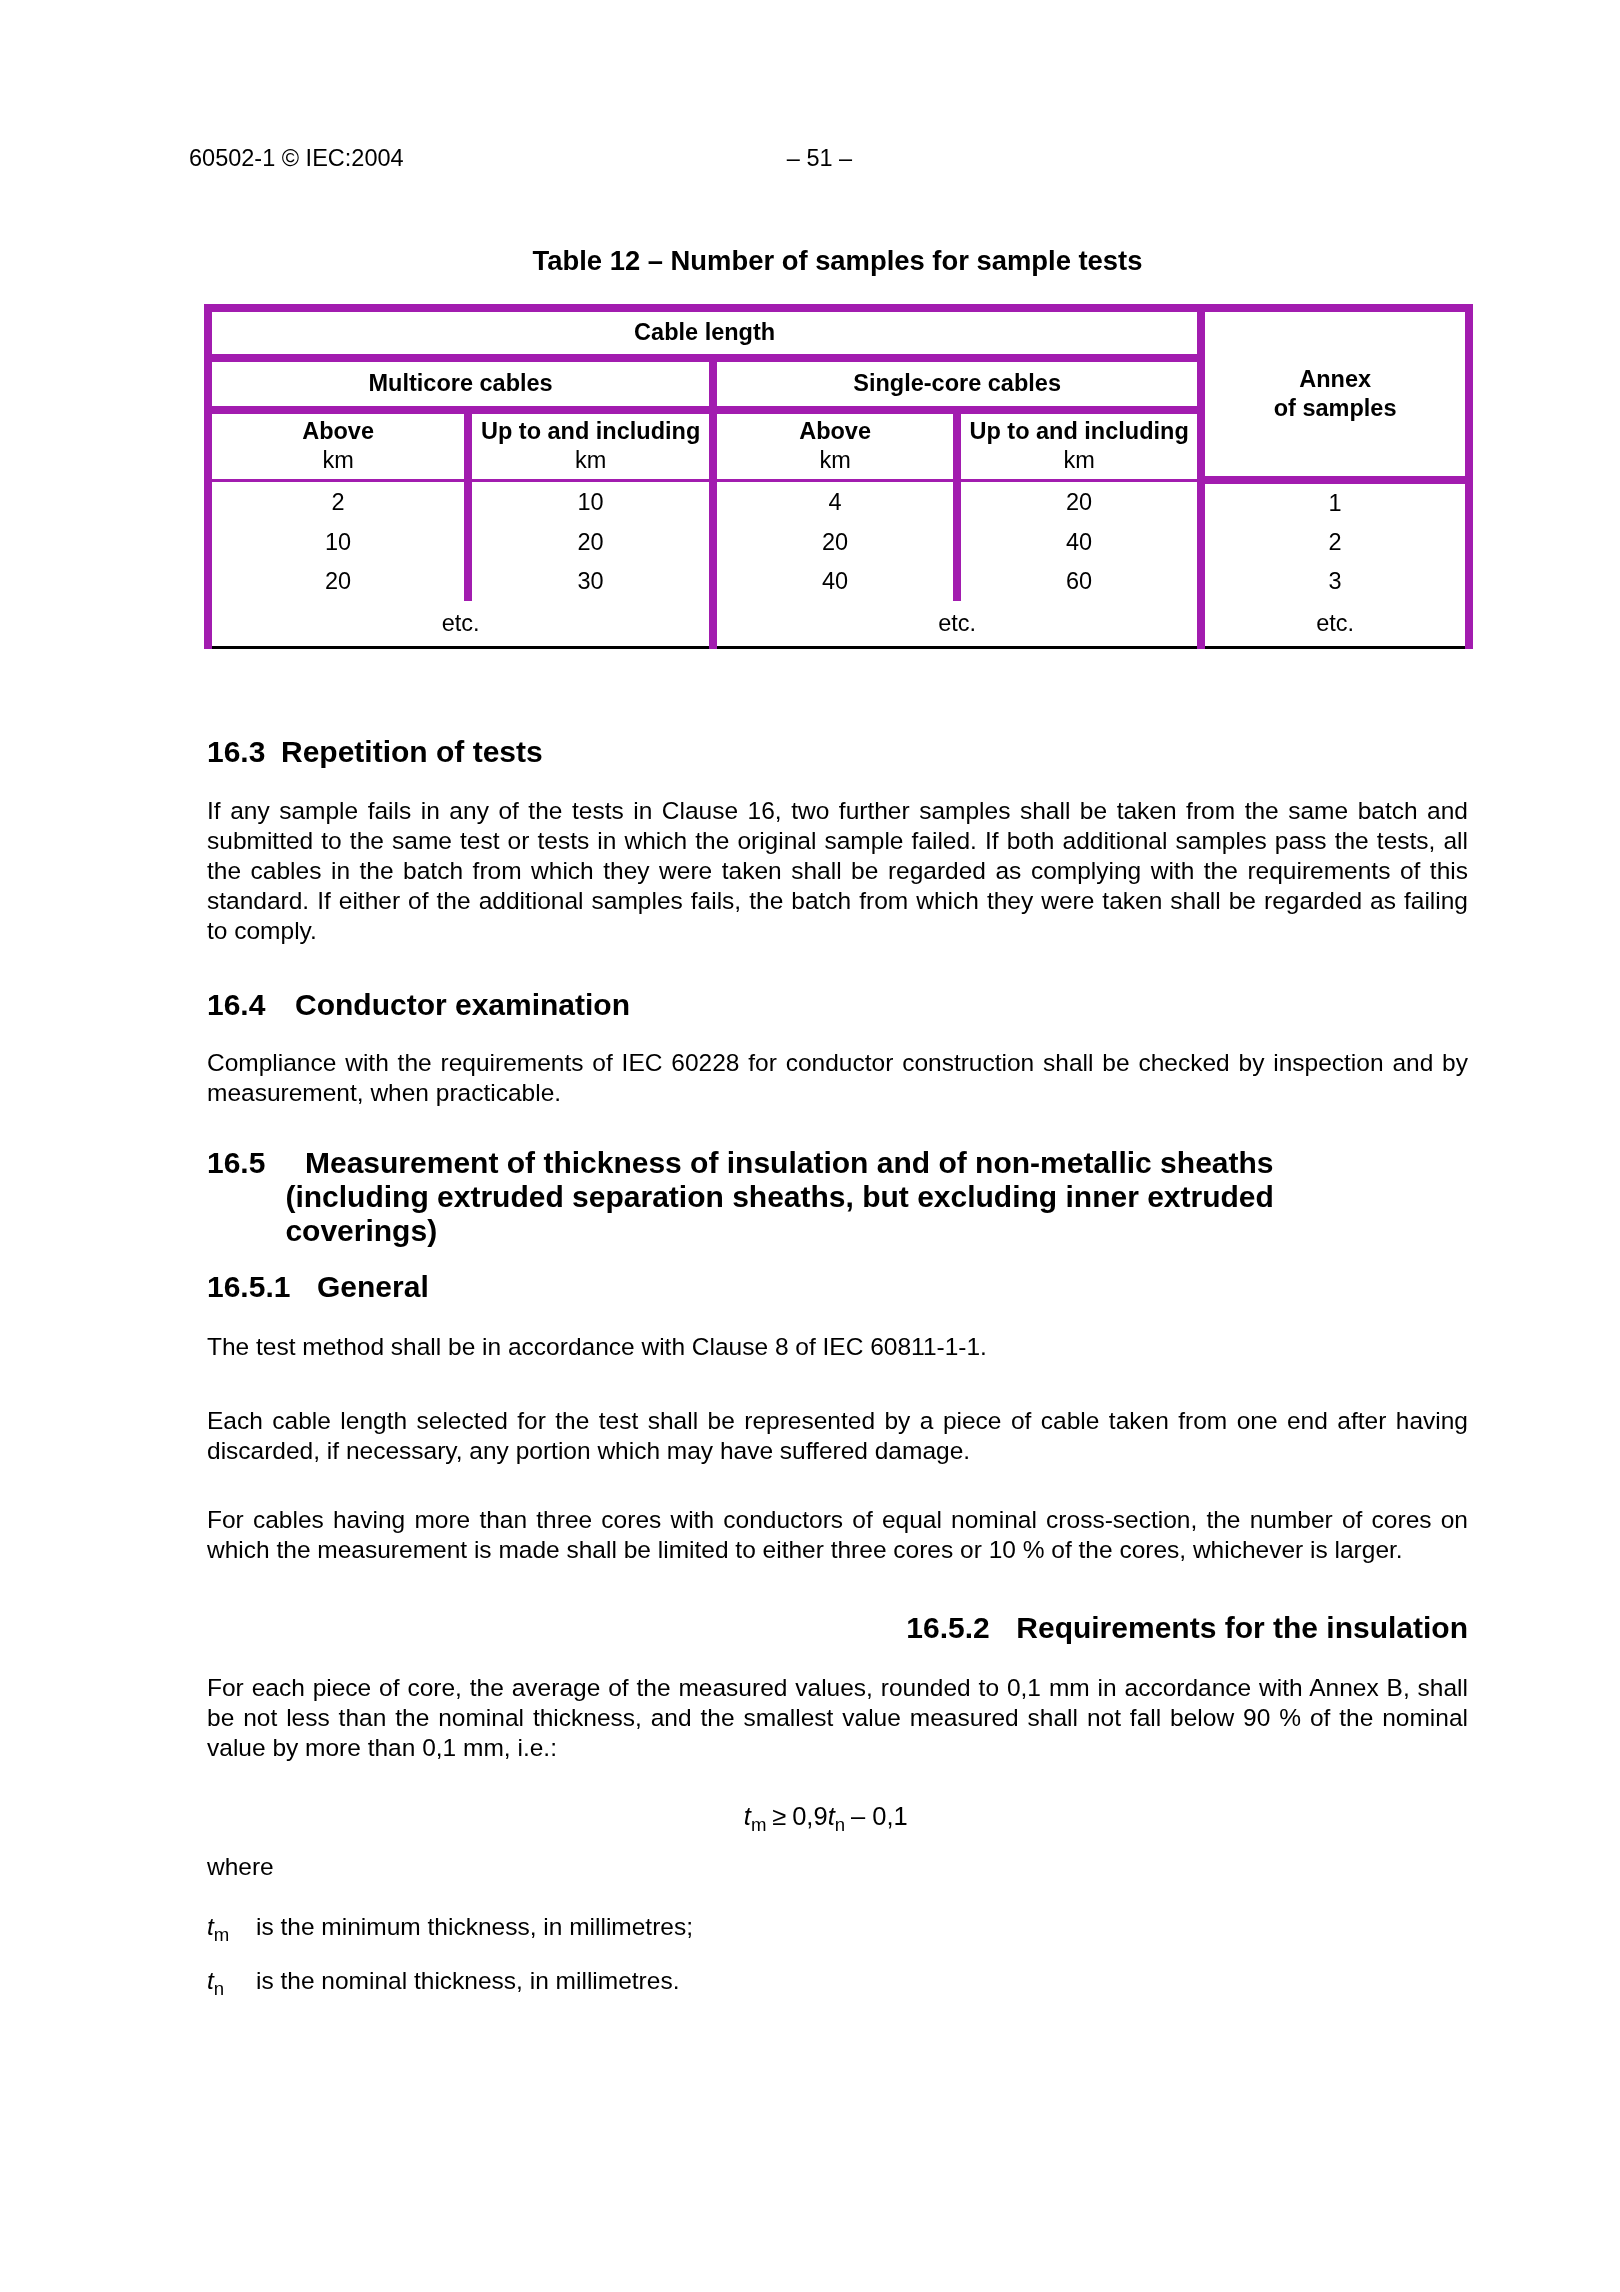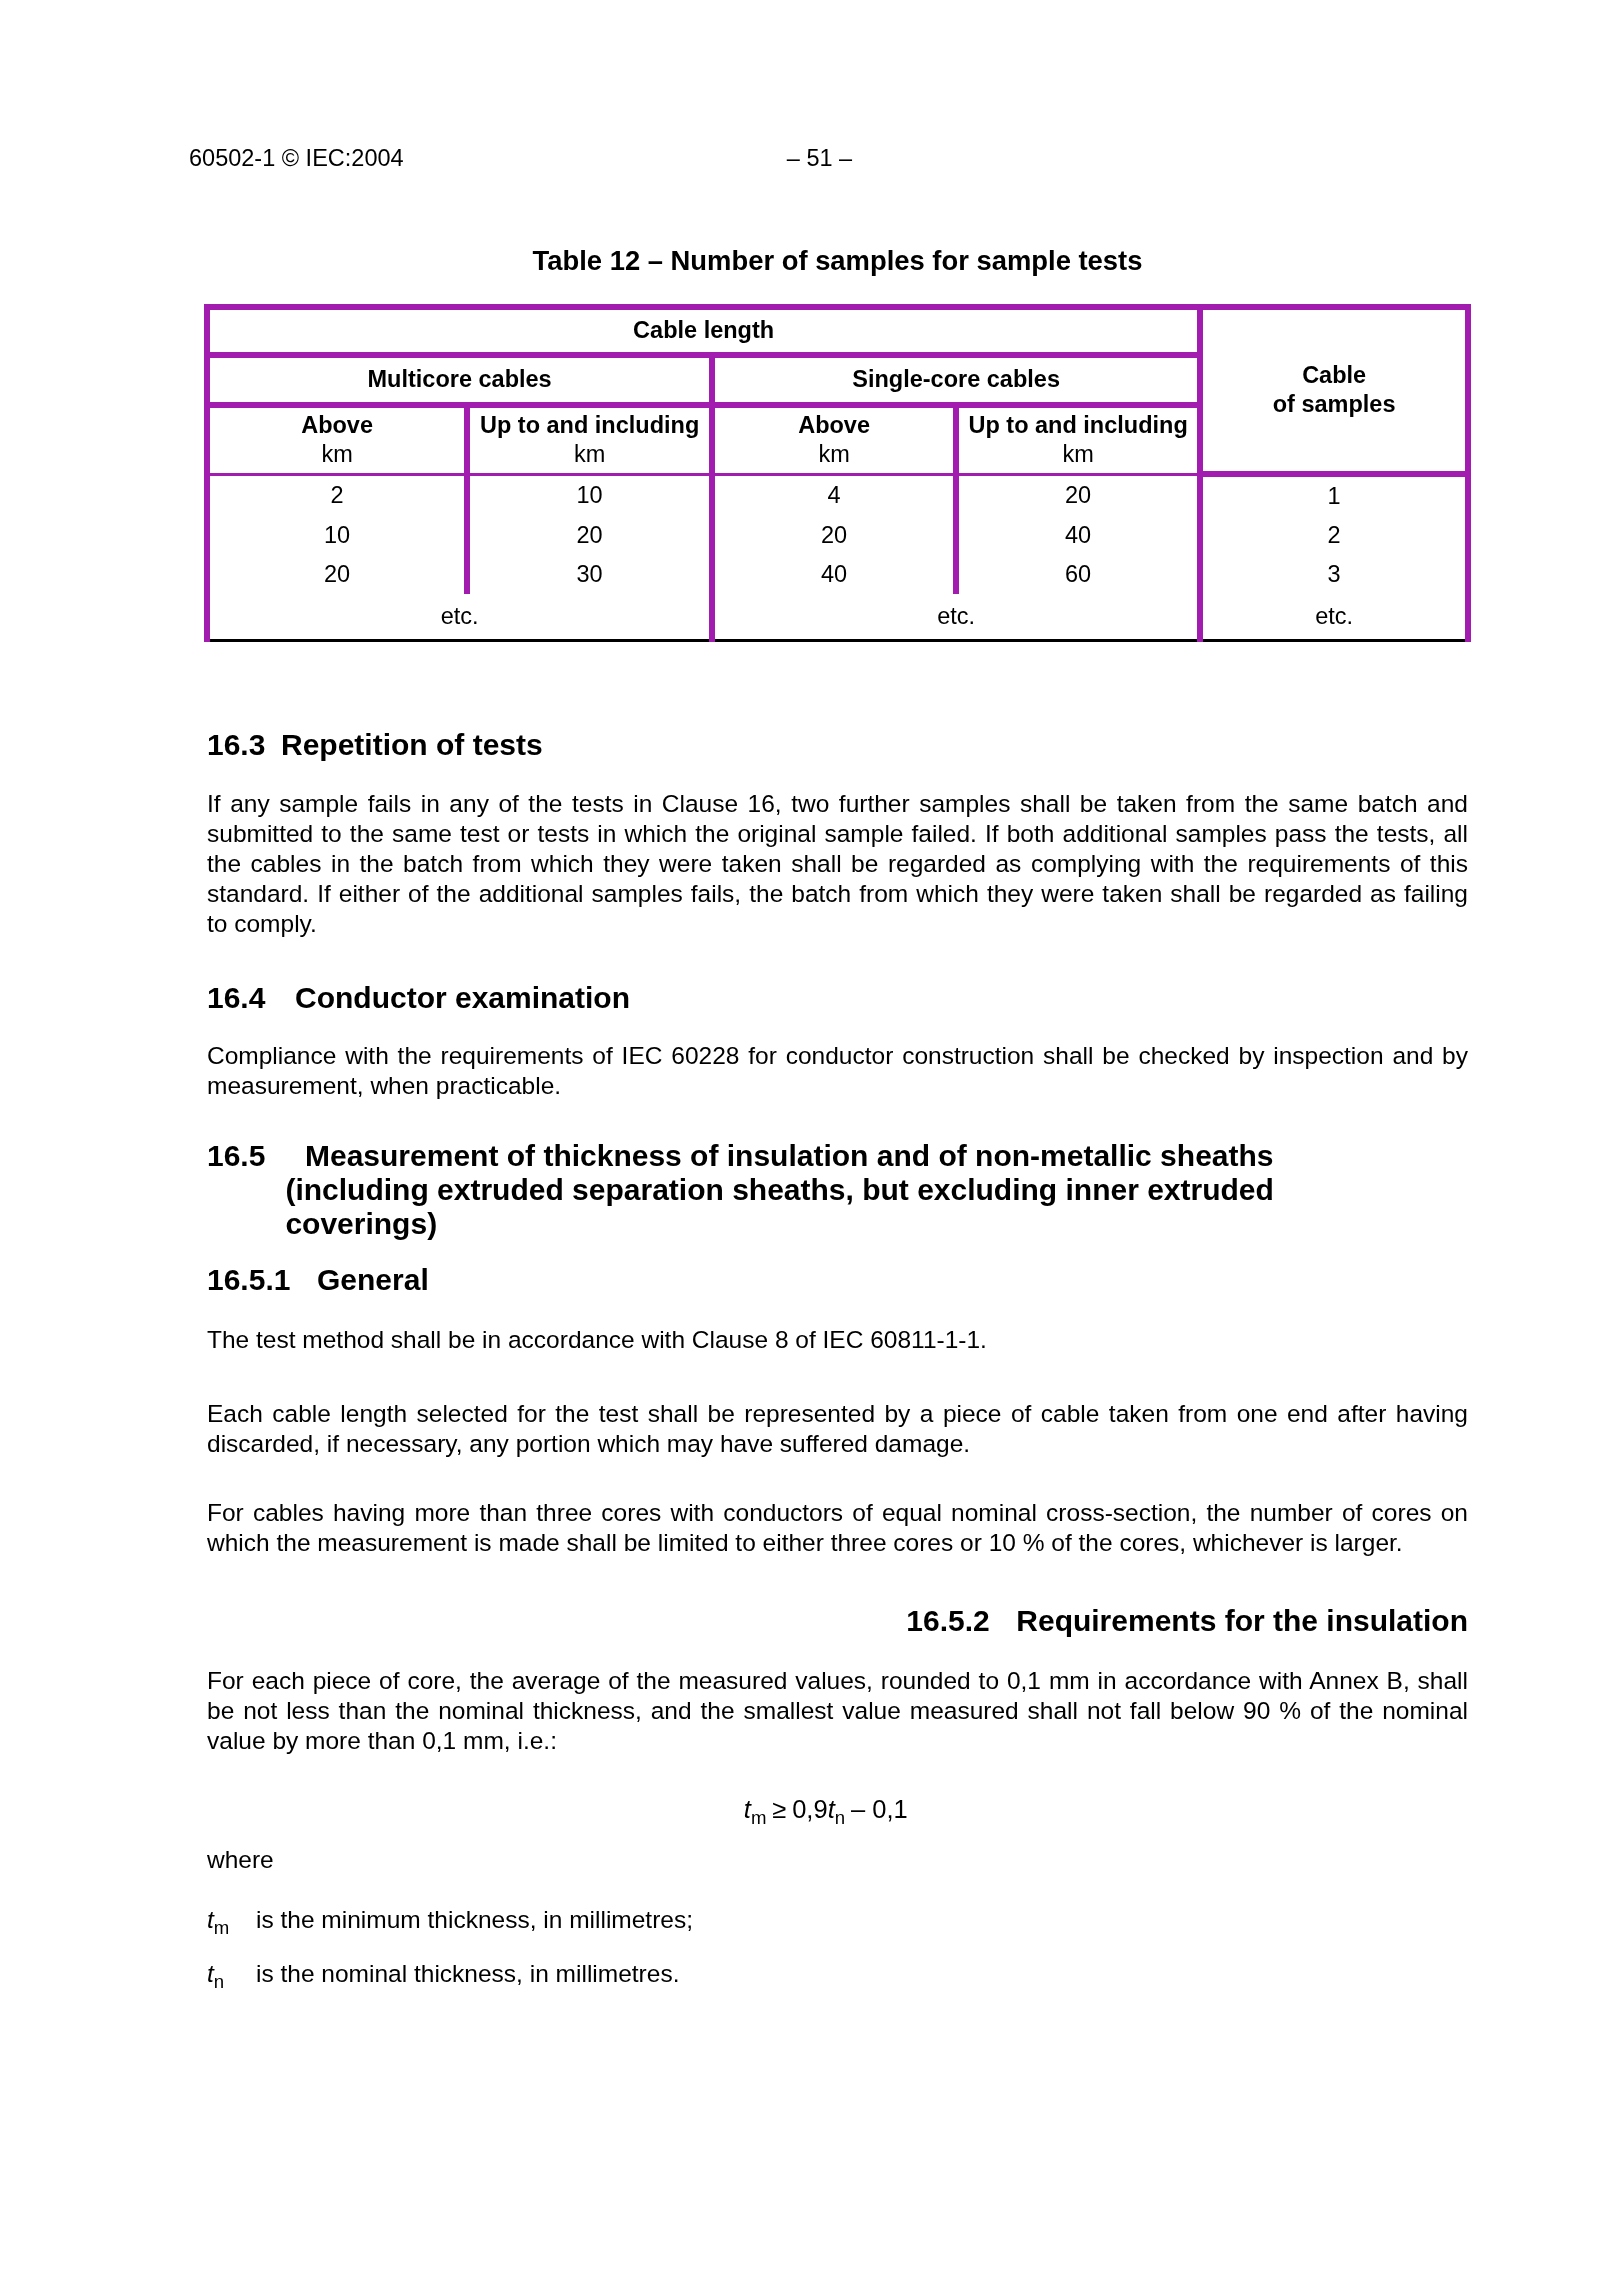--- a/index.html
+++ b/index.html
@@ -25,21 +25,21 @@
     font-size:27.4px; font-weight:bold; line-height:33px;
     text-align:center;
   }
 
   table.samples {
     border-collapse:collapse; table-layout:fixed;
     width:1260px; margin-top:26.5px; margin-left:-2.9px;
     border:2.9px solid #000; border-top-width:3.9px; border-bottom-width:3.9px;
   }
   table.samples td {
-    border:6px solid #a21caf;
+    border:8px solid #a21caf;
     text-align:center; vertical-align:middle;
     font-size:23.5px; padding:0;
     overflow:hidden;
   }
   td.bold, .hdr-label { font-weight:bold; }
   .unit { font-weight:normal; }
   tr.hr1 td { height:42px; }
   tr.hr2 td { height:44px; }
   tr.hr3 td { height:65px; line-height:29px; }
   tr.hr3 td { border-bottom-width:3.9px; }
@@ -113,21 +113,21 @@
         <col style="width:260px">
           <col style="width:245px">
           <col style="width:244px">
           <col style="width:244px">
           <col style="width:268px">
       </colgroup>
       <tbody>
           <tr class="hr1">
         <td colspan="4" class="bold">Cable length</td>
         <td rowspan="3" class="samples-hdr">
-          <span>Cable</span><br>
+          <span>Annex</span><br>
           <span>of samples</span>
         </td>
       </tr>
       <tr class="hr2">
         <td colspan="2" class="bold">Multicore cables</td>
         <td colspan="2" class="bold">Single-core cables</td>
       </tr>
       <tr class="hr3">
         <td>
           <span class="hdr-label">Above</span><br>

